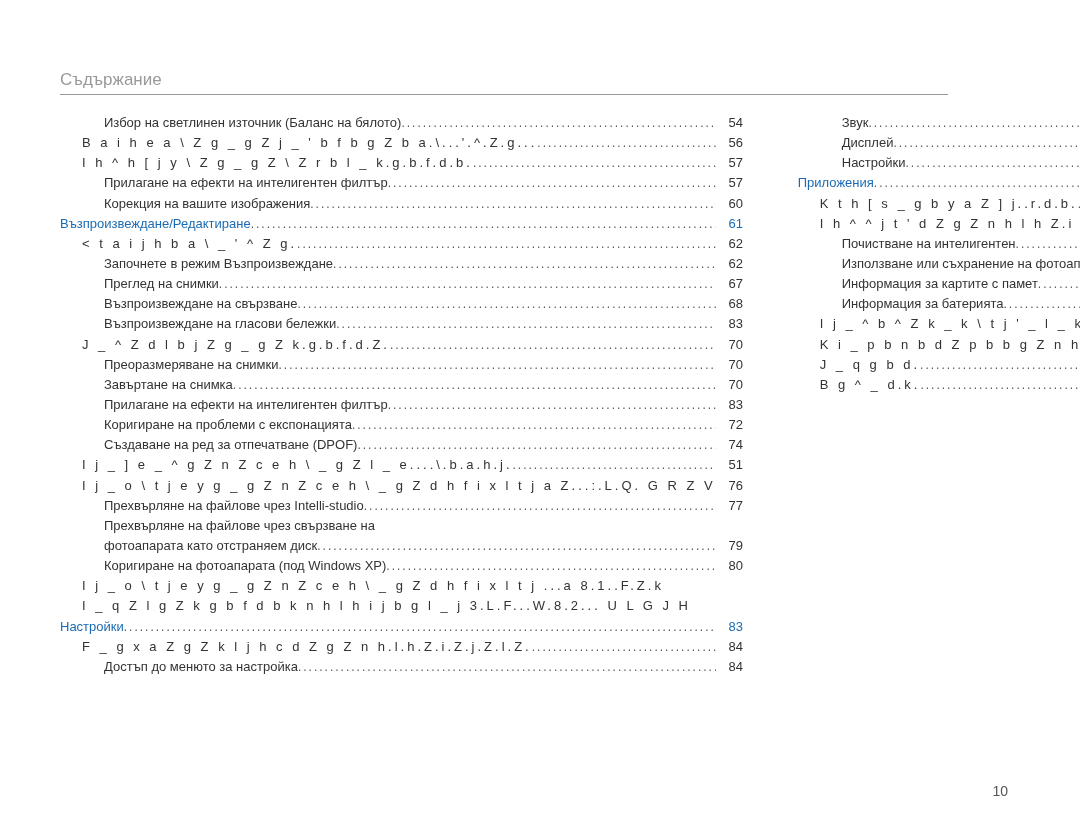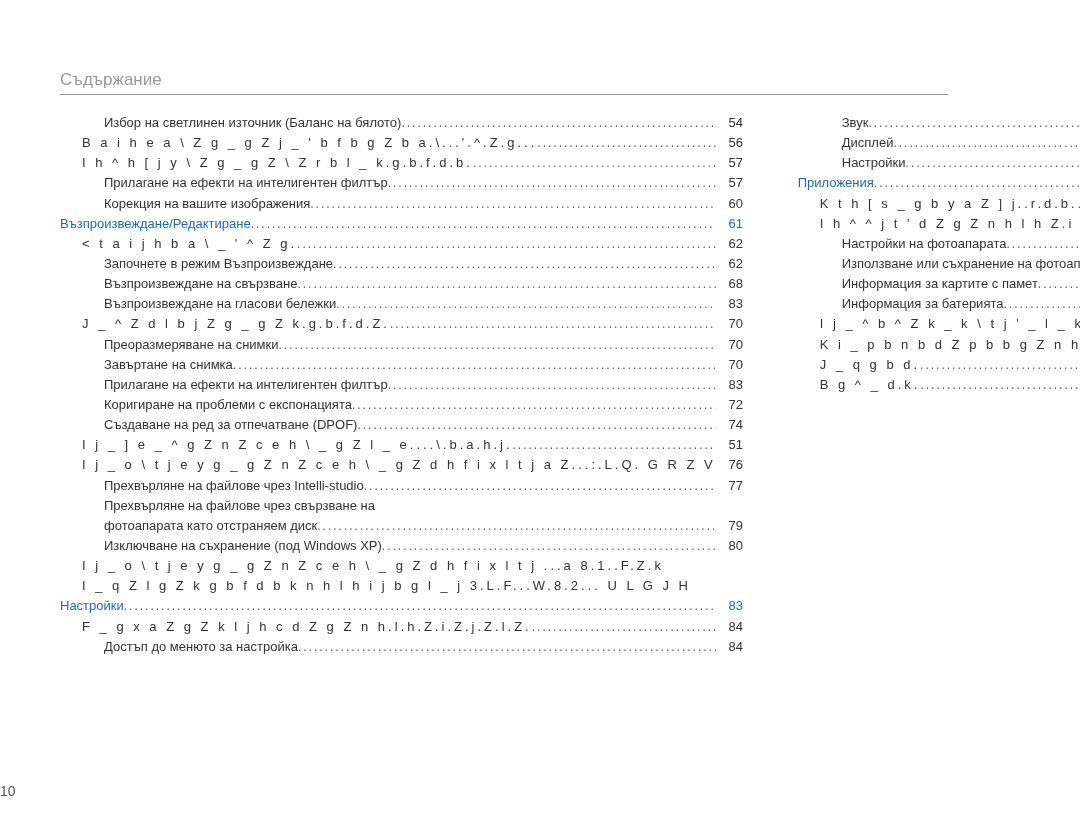--- a/index.html
+++ b/index.html
@@ -11,21 +11,21 @@
   .row{display:flex;align-items:baseline;white-space:nowrap}
   .label{flex:0 0 auto}
   .dots{flex:1 1 auto;overflow:hidden;position:relative;height:1em}
   .dots::after{content:"...............................................................................................................................................................................";position:absolute;left:0;top:0;letter-spacing:2px;color:#555;font-size:12px}
   .num{flex:0 0 auto;padding-left:6px;text-align:center;min-width:28px}
   .indent1{padding-left:22px}
   .indent2{padding-left:44px}
   .section{color:#1a6bb3}
   .section .label{color:#1a6bb3}
   .garble{letter-spacing:3px}
-  .pagenum{position:absolute;bottom:16px;left:0;width:100%;text-align:left;font-size:14px;color:#555}
+  .pagenum{position:absolute;bottom:16px;left:0;width:100%;text-align:right;font-size:14px;color:#555}
 </style>
 </head>
 <body>
 
 <div class="page">
   <div class="title">Съдържание</div>
   <hr class="hr">
   <div class="cols">
     <div class="col" id="col-left">
         <div class="row">
@@ -62,20 +62,25 @@
           <span class="label indent1 garble">&lt; t a i j h b a \ _ ' ^ Z g.</span>
           <span class="dots"></span>
           <span class="num">62</span>
         </div>
         <div class="row">
           <span class="label indent2">Започнете в режим Възпроизвеждане</span>
           <span class="dots"></span>
           <span class="num">62</span>
         </div>
         <div class="row">
+          <span class="label indent2">Преглед на снимки</span>
+          <span class="dots"></span>
+          <span class="num">67</span>
+        </div>
+        <div class="row">
           <span class="label indent2">Възпроизвеждане на свързване</span>
           <span class="dots"></span>
           <span class="num">68</span>
         </div>
         <div class="row">
           <span class="label indent2">Възпроизвеждане на гласови бележки</span>
           <span class="dots"></span>
           <span class="num">83</span>
         </div>
         <div class="row">
@@ -126,21 +131,21 @@
         <div class="row">
           <span class="label indent2">Прехвърляне на файлове чрез свързване на</span>
           <span style="flex: 1 1 auto;"></span>
         </div>
         <div class="row">
           <span class="label indent2">фотоапарата като отстраняем диск</span>
           <span class="dots"></span>
           <span class="num">79</span>
         </div>
         <div class="row">
-          <span class="label indent2">Изключване на съхранение (под Windows XP)</span>
+          <span class="label indent2">Коригиране на фотоапарата (под Windows XP)</span>
           <span class="dots"></span>
           <span class="num">80</span>
         </div>
         <div class="row">
           <span class="label indent1 garble">I j _ o \ t j e y g _  g Z  n Z c e h \ _  g Z  d h f i x l t j  ...a 8.1..F.Z.k</span>
           <span style="flex: 1 1 auto;"></span>
         </div>
         <div class="row">
           <span class="label indent1 garble">I _ q Z l  g Z  k g b f d b  k  n h l h  i j b g l _ j  3.L.F...W.8.2... U L G J H</span>
           <span style="flex: 1 1 auto;"></span>
@@ -179,21 +184,21 @@
           <span class="dots"></span>
         </div>
         <div class="row">
           <span class="label indent1 garble">K t h [ s _ g b y  a Z  ] j..r.d.b.</span>
           <span class="dots"></span>
         </div>
         <div class="row">
           <span class="label indent1 garble">I h ^ ^ j t ' d Z  g Z  n h l h Z.i Z.j.Z.l.Z.</span>
         </div>
         <div class="row">
-          <span class="label indent2">Настройки на фотоапарата</span>
+          <span class="label indent2">Почистване на интелигентен</span>
           <span class="dots"></span>
         </div>
         <div class="row">
           <span class="label indent2">Използване или съхранение на фотоапарата</span>
         </div>
         <div class="row">
           <span class="label indent2">Информация за картите с памет</span>
           <span class="dots"></span>
         </div>
         <div class="row">

